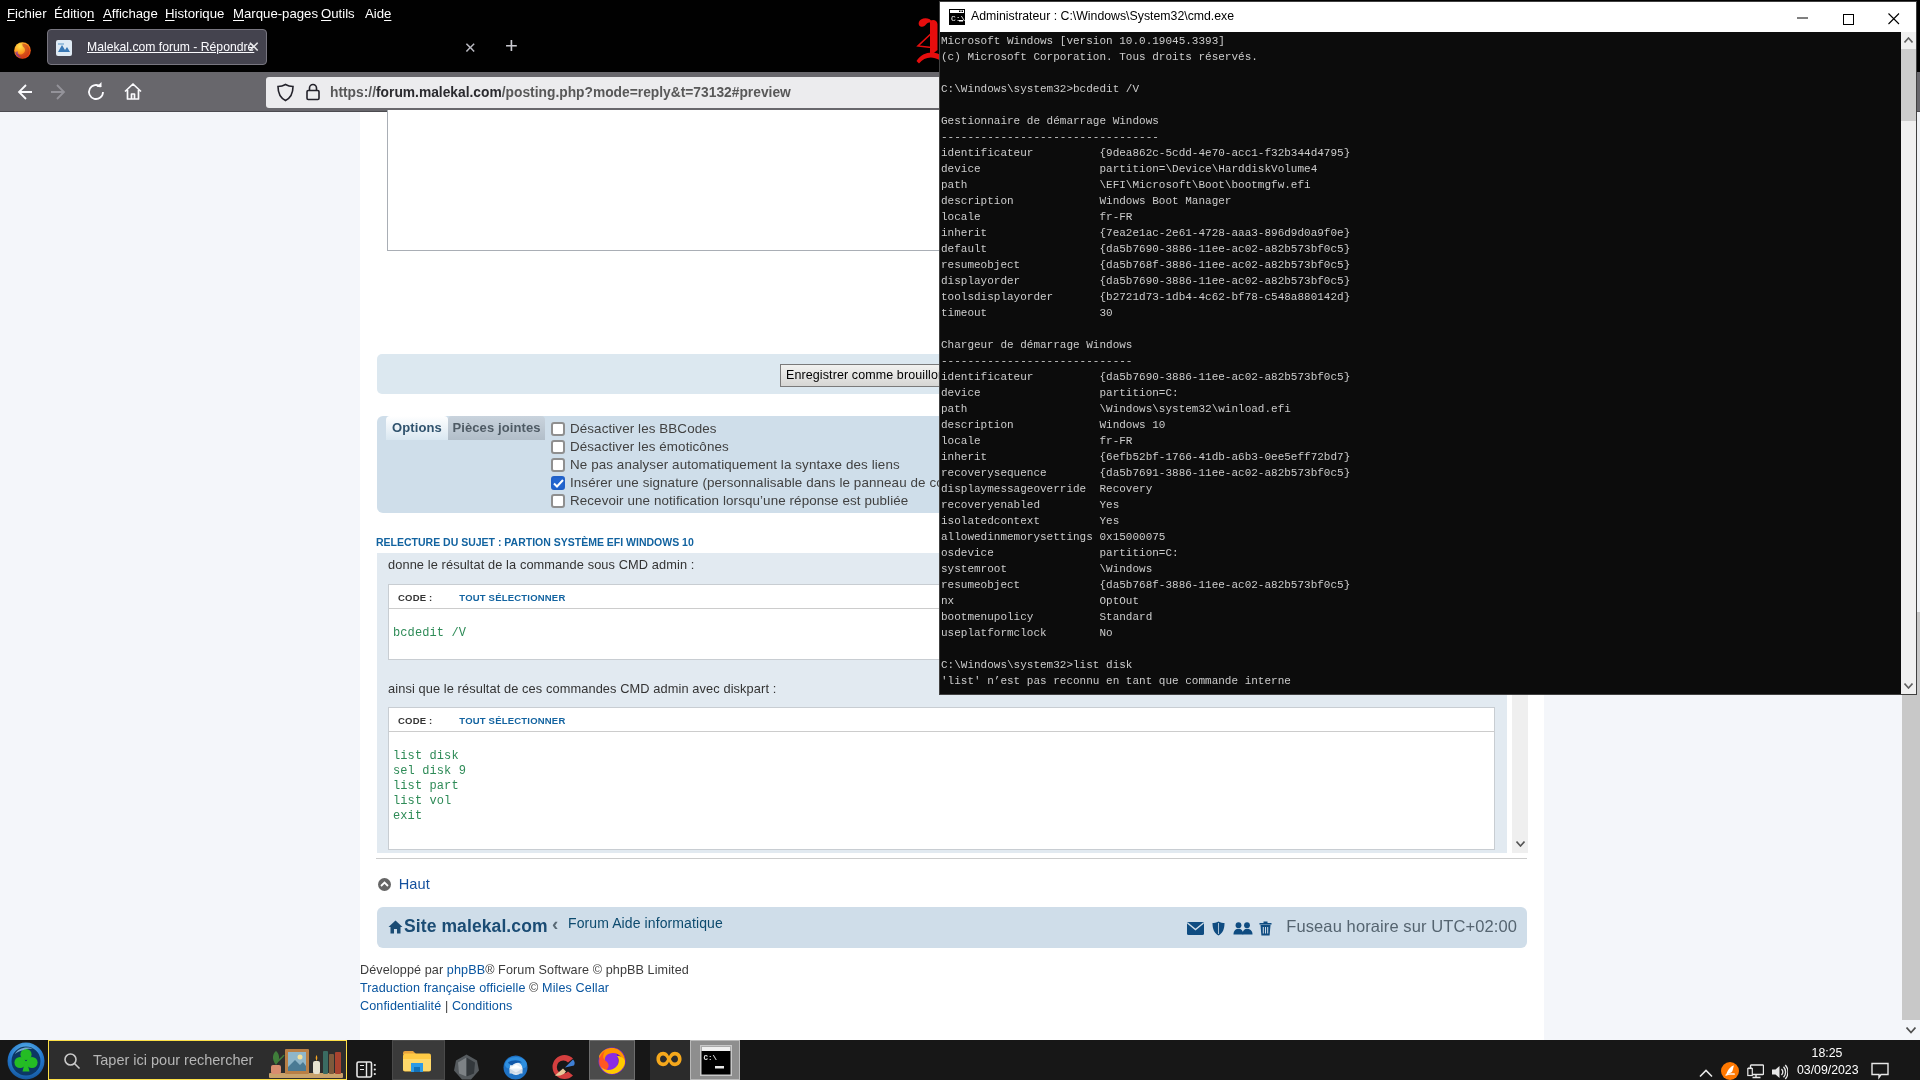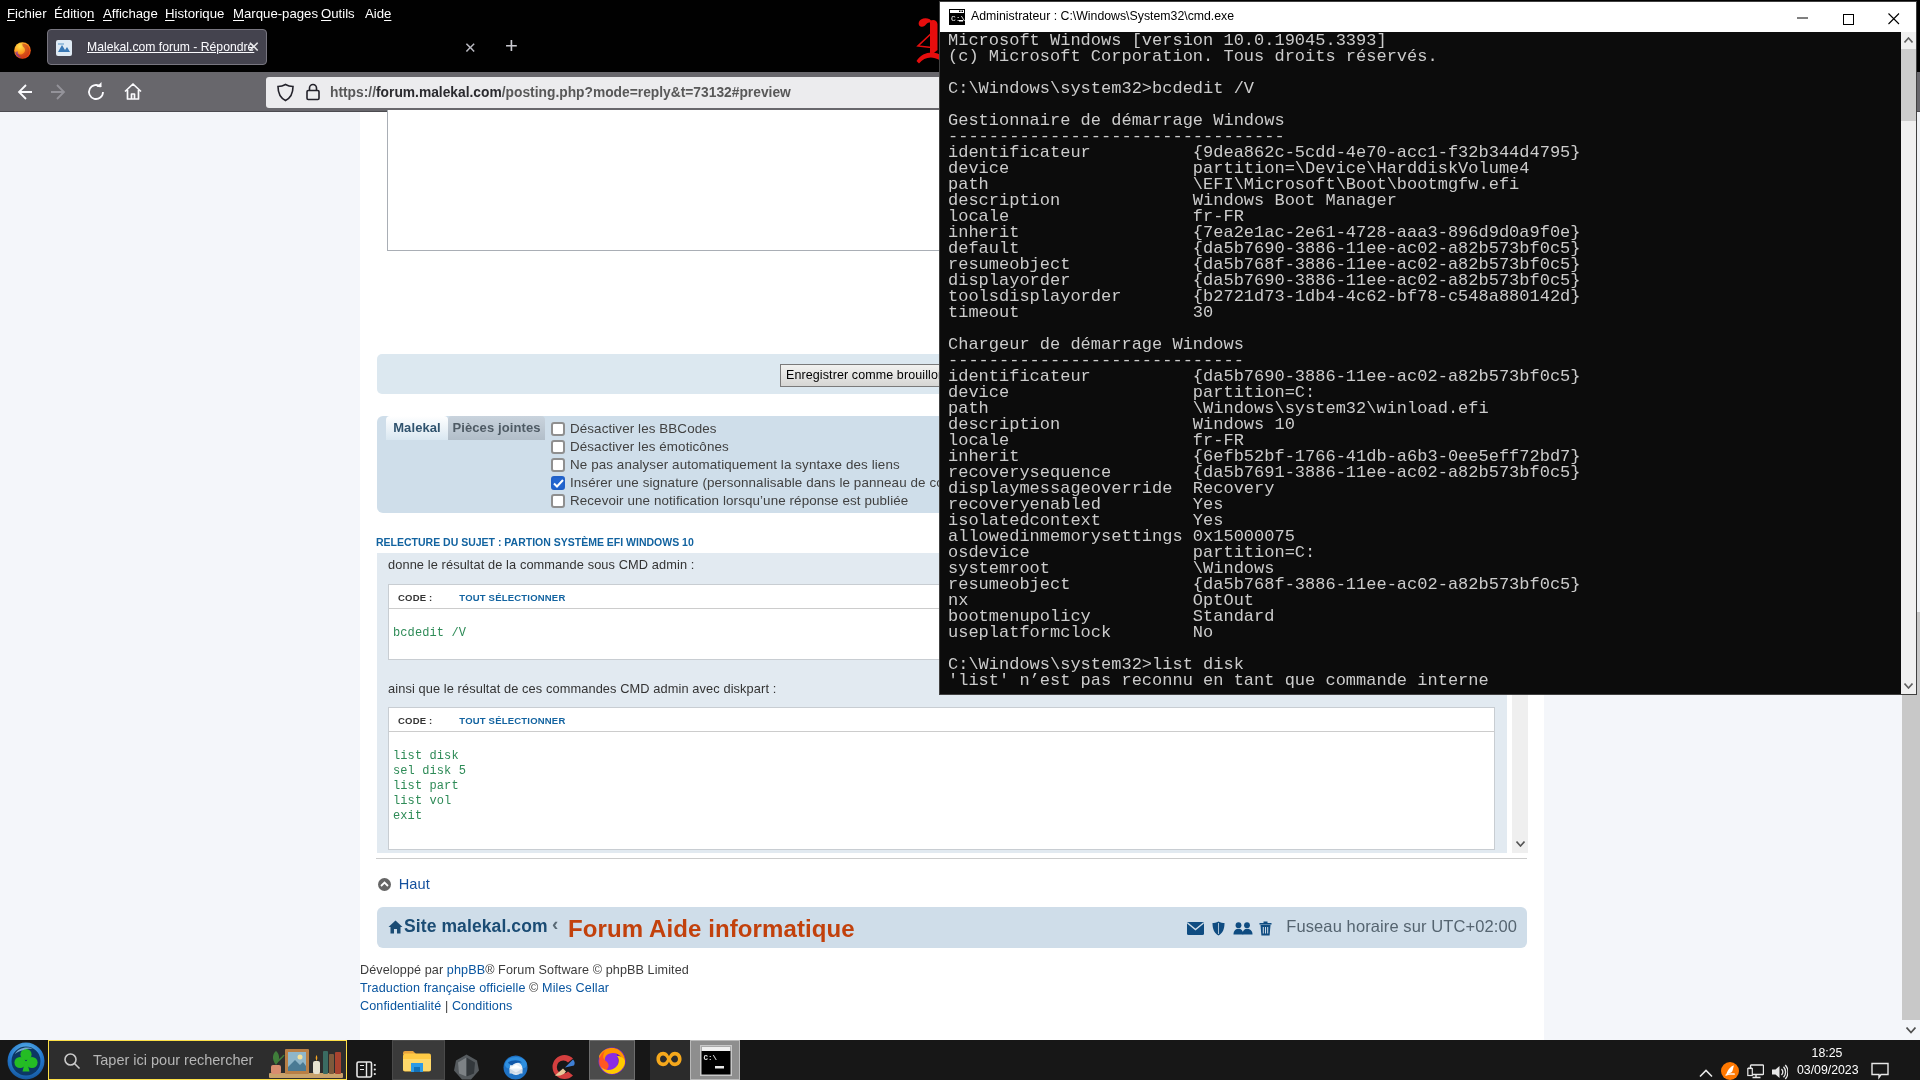--- a/index.html
+++ b/index.html
@@ -69,21 +69,21 @@
   #pgbtn { position:absolute; left:0; top:908px; width:18px; height:20px; background:#f4f6fa; color:#4a4a4a; font-size:13px; text-align:center; line-height:18px; }
 
   
   #redglyph { position:absolute; left:916px; top:16px; width:24px; height:48px; }
 
   
   #cmd { position:absolute; left:939px; top:1px; width:978px; height:694px; background:#0c0c0c; border:1px solid #404040; }
   #cmdtitle { position:absolute; left:0; top:0; width:976px; height:30px; background:#ffffff; }
   #cmdtitle .txt { position:absolute; left:31px; top:7px; font-size:12.3px; color:#000; }
   .caption { position:absolute; top:0; width:20px; height:30px; color:#000; text-align:center; }
-  #cmdbody { position:absolute; left:8px; top:31px; font-family:"Liberation Mono", monospace; font-size:17px; line-height:16px; color:#cccccc; white-space:pre; }
+  #cmdbody { position:absolute; left:1px; top:31px; font-family:"Liberation Mono", monospace; font-size:11px; line-height:16px; color:#cccccc; white-space:pre; }
   #cmdscroll { position:absolute; left:961px; top:30px; width:15px; height:662px; background:#f0f0f0; }
   #cmdthumb { position:absolute; left:0; top:17px; width:15px; height:72px; background:#cdcdcd; }
 
   
   #taskbar { position:absolute; left:0; top:1040px; width:1920px; height:40px; background:#171717; }
   .tbtn { position:absolute; top:0; height:40px; }
   #search { position:absolute; left:48px; top:0px; width:299px; height:40px; background:#2d2d2d; border:1px solid #fde047; }
   #search .mag { position:absolute; left:14px; top:11px; }
   #search .stext { position:absolute; left:44px; top:11px; font-size:14.5px; color:#b5b5b5; }
   .tray { color:#fff; }
@@ -156,21 +156,21 @@
   </div>
 
   <div id="page">
     <div id="wrapper" class="forum">
       <div id="msgbox"></div>
       <div id="draftbar">
           <div id="draftbtn">Enregistrer comme brouillon</div>
         </div>
 
       <div id="optpanel">
-        <div class="opttab1">Malekal</div>
+        <div class="opttab1">Options</div>
         <div class="opttab2">Pièces jointes</div>
         <div class="optrow" style="top:5px">
             <span class="cb"></span>
             <span class="lbl">Désactiver les BBCodes</span>
           </div>
         <div class="optrow" style="top:23px">
             <span class="cb"></span>
             <span class="lbl">Désactiver les émoticônes</span>
           </div>
         <div class="optrow" style="top:41px">
@@ -195,21 +195,21 @@
       <div id="review">
         <div class="ptext" style="top:4px">donne le résultat de la commande sous CMD admin :</div>
         <div class="codebox" style="top:31px;height:76px">
           <div class="codehdr">CODE : <b>TOUT SÉLECTIONNER</b></div>
           <div class="codebody">bcdedit /V</div>
         </div>
         <div class="ptext" style="top:128px">ainsi que le résultat de ces commandes CMD admin avec diskpart :</div>
         <div class="codebox" style="top:154px;height:143px">
           <div class="codehdr">CODE : <b>TOUT SÉLECTIONNER</b></div>
           <div class="codebody">list disk
-sel disk 5
+sel disk 9
 list part
 list vol
 exit</div>
         </div>
         <div id="rvscroll">
           <svg style="position:absolute;left:4px;top:288px" width="9" height="6" viewBox="0 0 9 6">
               <path d="M0.5 0.5 L4.5 5 L8.5 0.5" stroke="#555" stroke-width="1.6" fill="none"></path>
             </svg>
         </div>
       </div>
@@ -222,21 +222,21 @@
           </svg>
         <span style="font-size:14.6px;color:#14509e;margin-left:4px">Haut</span>
       </div>
 
       <div id="bottombar">
         <svg style="position:absolute;left:11px;top:13px" width="15" height="14" viewBox="0 0 15 14">
             <path d="M0.5 7 L7.5 0.5 L14.5 7 H12.5 V13.5 H9 V9 H6 V13.5 H2.5 V7 Z" fill="#1b4c74"></path>
           </svg>
         <span style="position:absolute;left:27px;top:9px;font-size:17.5px;font-weight:bold;color:#1b4c74;white-space:nowrap">Site malekal.com</span>
         <span style="position:absolute;left:175px;top:6px;font-size:19px;font-weight:bold;color:#5a6a76">‹</span>
-        <span style="position:absolute;left:191px;top:8px;font-size:24px;font-weight:bold;color:#c2410c;white-space:nowrap">Forum Aide informatique</span>
+        <span style="position:absolute;left:191px;top:8px;font-size:14px;font-weight:normal;color:#0c4a6e;white-space:nowrap">Forum Aide informatique</span>
         <svg style="position:absolute;left:810px;top:15px" width="17" height="13" viewBox="0 0 17 13">
             <rect width="17" height="13" rx="1.5" fill="#0f4c81"></rect>
             <path d="M0.5 1 L8.5 7.5 L16.5 1" stroke="#cfdde9" stroke-width="1.4" fill="none"></path>
           </svg>
         <svg style="position:absolute;left:835px;top:14px" width="13" height="15" viewBox="0 0 13 15">
             <path d="M6.5 0.5 C8.5 1.7 11 2.1 12.5 2.1 C12.5 8 11 12 6.5 14.5 C2 12 0.5 8 0.5 2.1 C2 2.1 4.5 1.7 6.5 0.5 Z" fill="#0f4c81"></path>
             <path d="M6.5 2 V13" stroke="#cfdde9" stroke-width="0.8"></path>
           </svg>
         <svg style="position:absolute;left:856px;top:15px" width="20" height="13" viewBox="0 0 20 13">
             <circle cx="5.5" cy="3.2" r="2.9" fill="#0f4c81"></circle>

